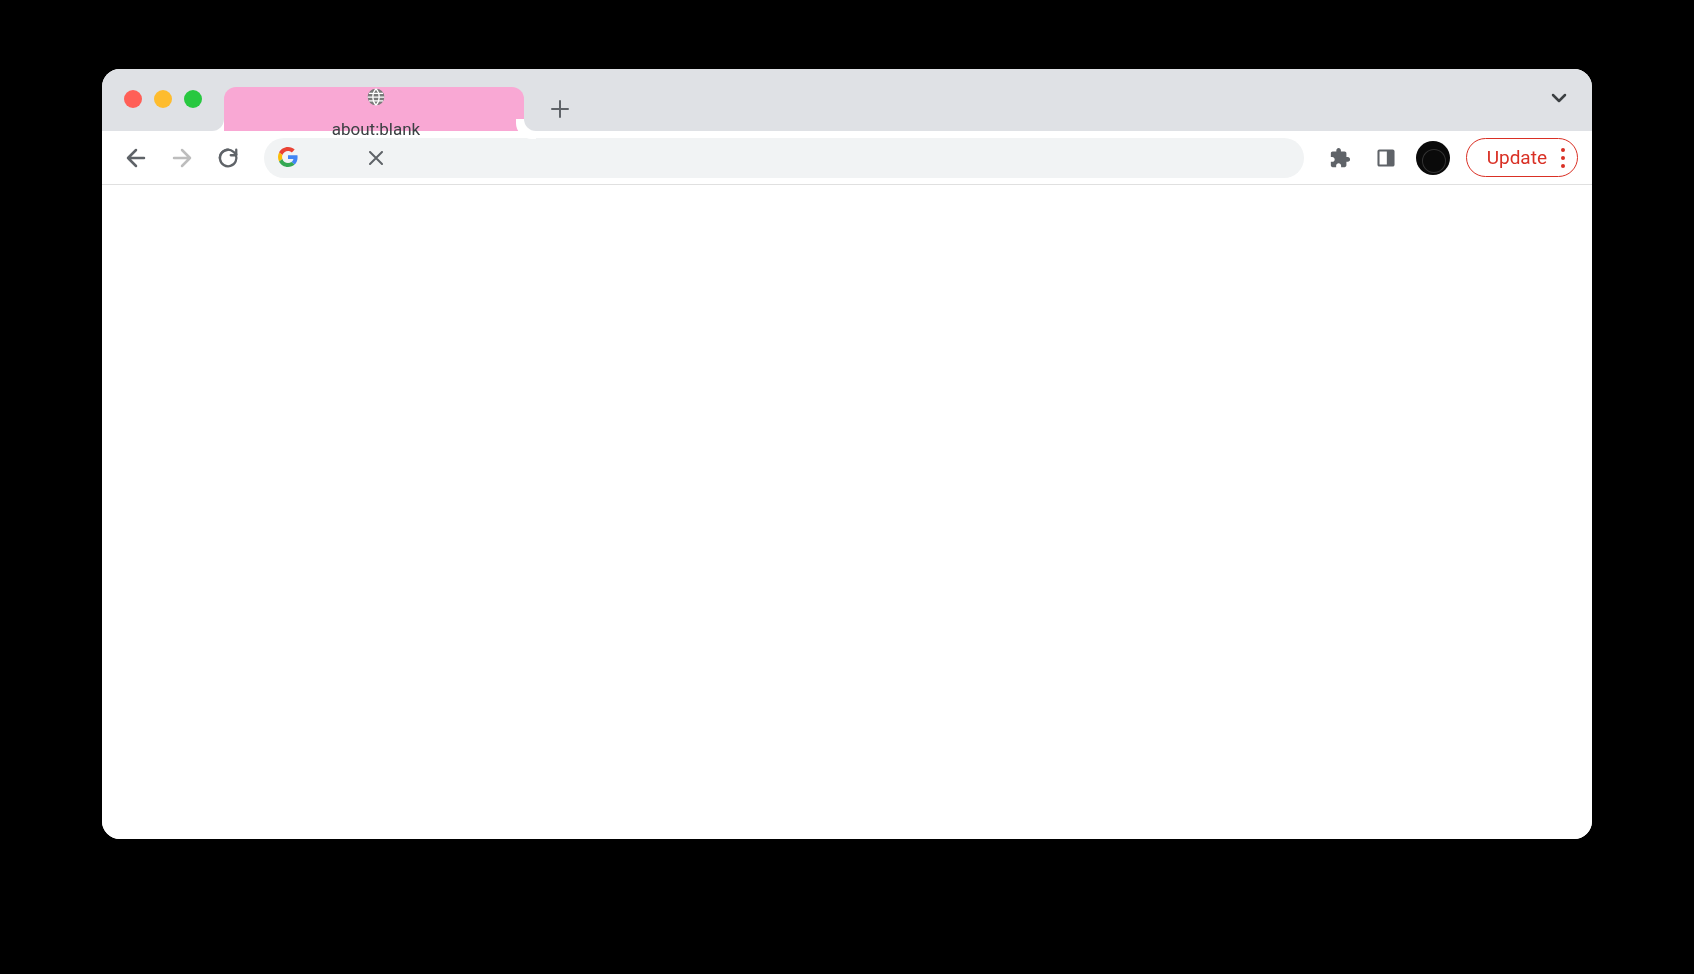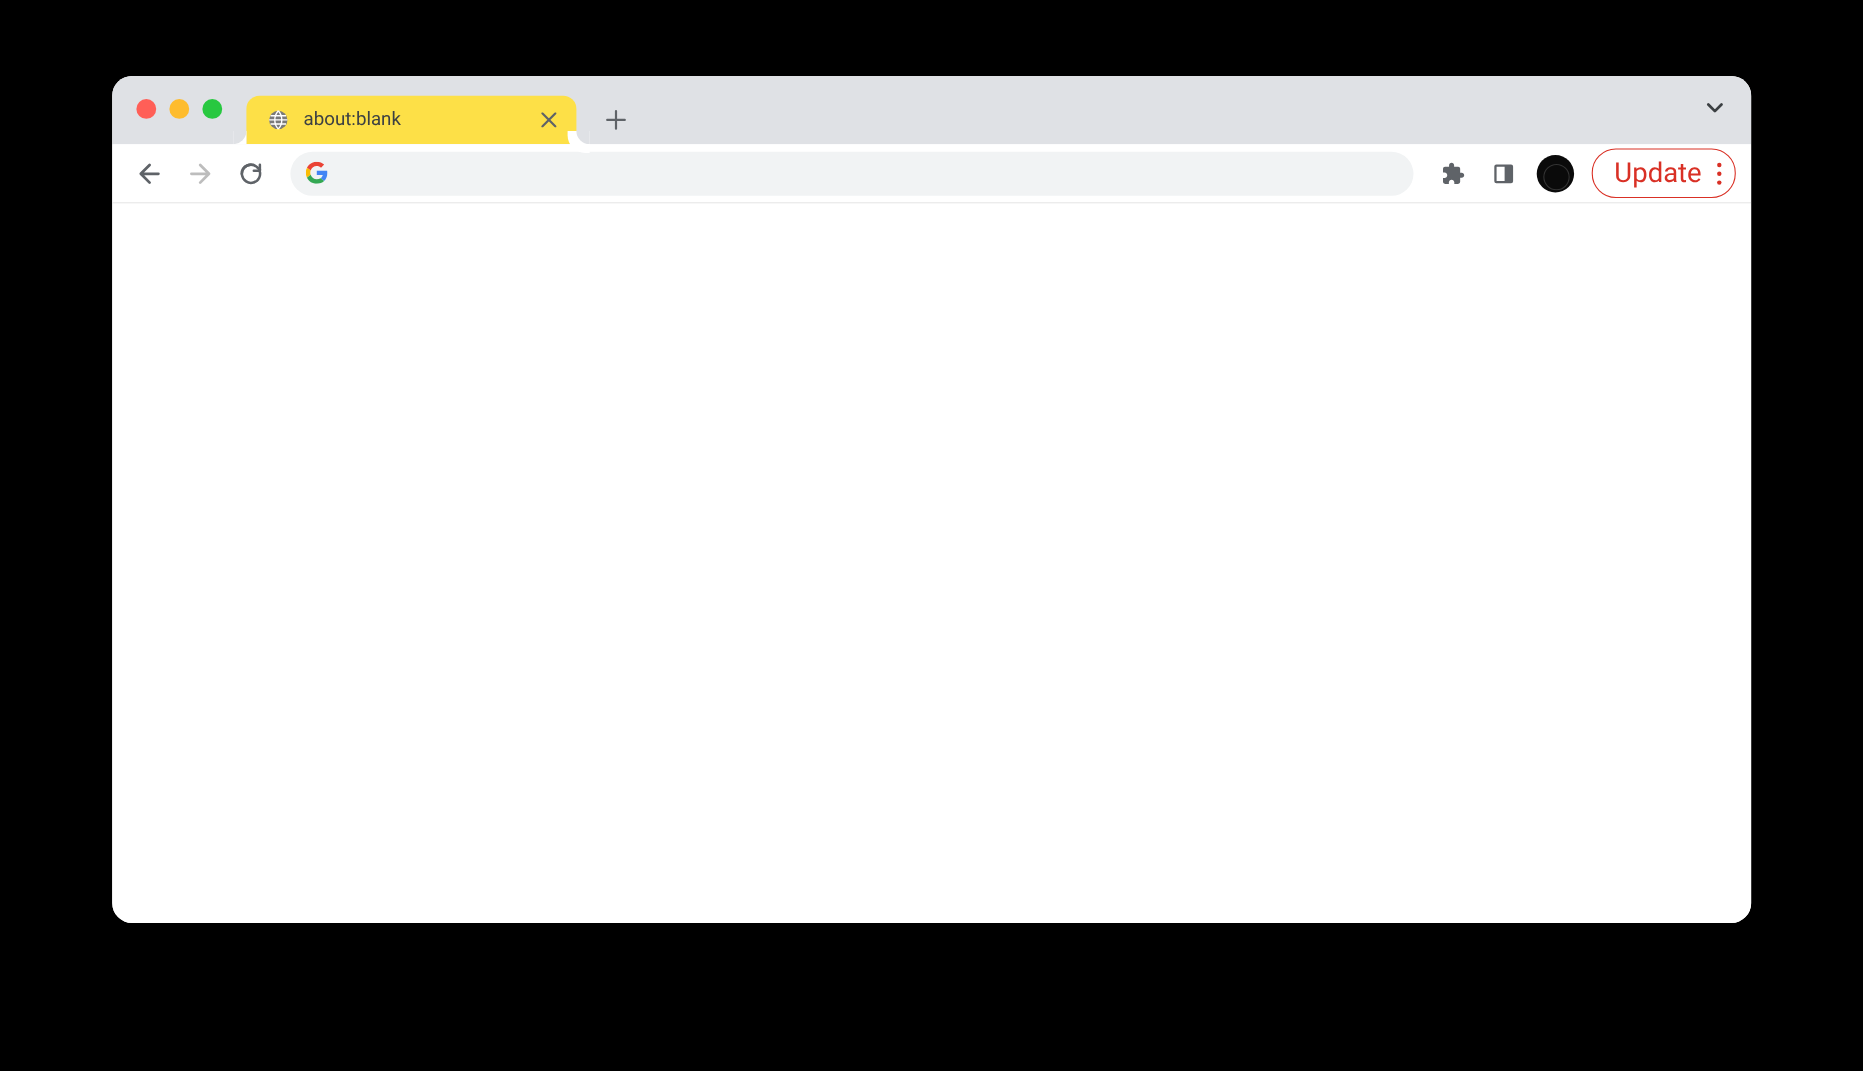--- a/index.html
+++ b/index.html
@@ -55,26 +55,27 @@
     }
     
     .red { background: #ff5f57; }
     .yellow { background: #febc2e; }
     .green { background: #28c840; }
     
     .tab {
       display: flex;
       align-items: center;
       height: 44px;
-      background: #fde047;
+      background: #f9a8d4;
       border-radius: 12px 12px 0 0;
       padding: 0 14px 0 18px;
       min-width: 300px;
       gap: 12px;
       position: relative;
+      flex-direction: column;
     }
     
     .tab::before,
     .tab::after {
       content: '';
       position: absolute;
       bottom: 0;
       width: 12px;
       height: 12px;
       background: #fff;
@@ -235,21 +236,21 @@
     
     .update-btn {
       display: flex;
       align-items: center;
       border: 1.5px solid #d93025;
       border-radius: 22px;
       padding: 7px 12px 7px 20px;
       gap: 14px;
       cursor: pointer;
       color: #d93025;
-      font-size: 25px;
+      font-size: 19px;
       margin-left: 6px;
     }
     
     .update-dots {
       display: flex;
       flex-direction: column;
       gap: 4px;
     }
     
     .update-dot {

